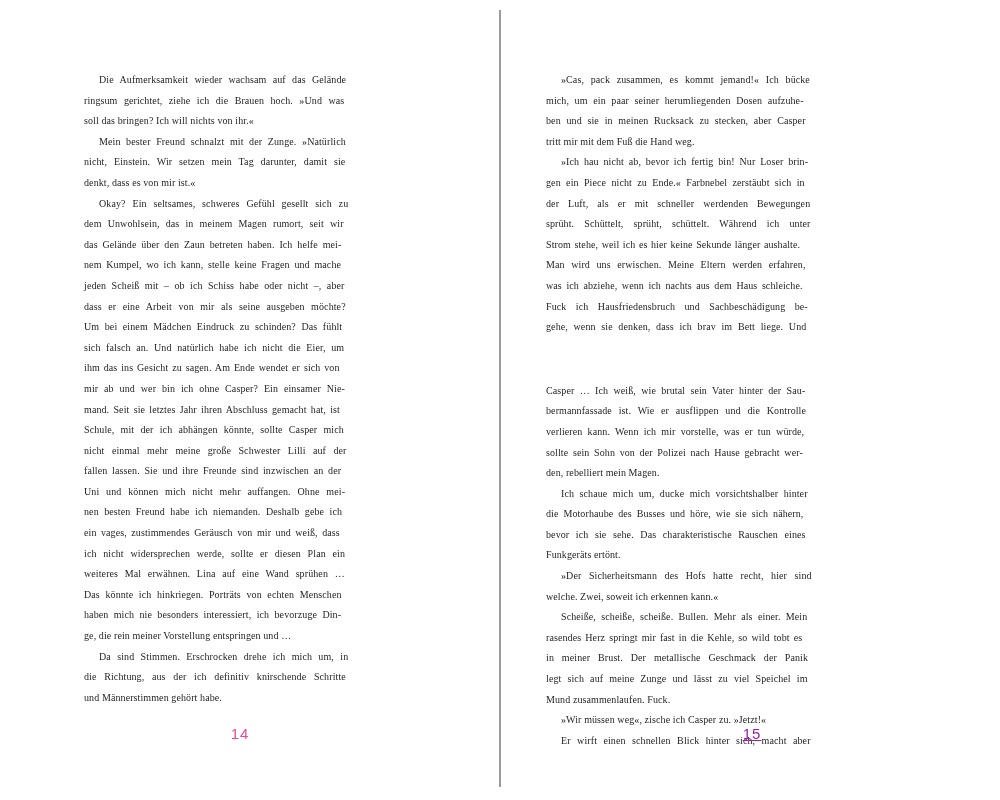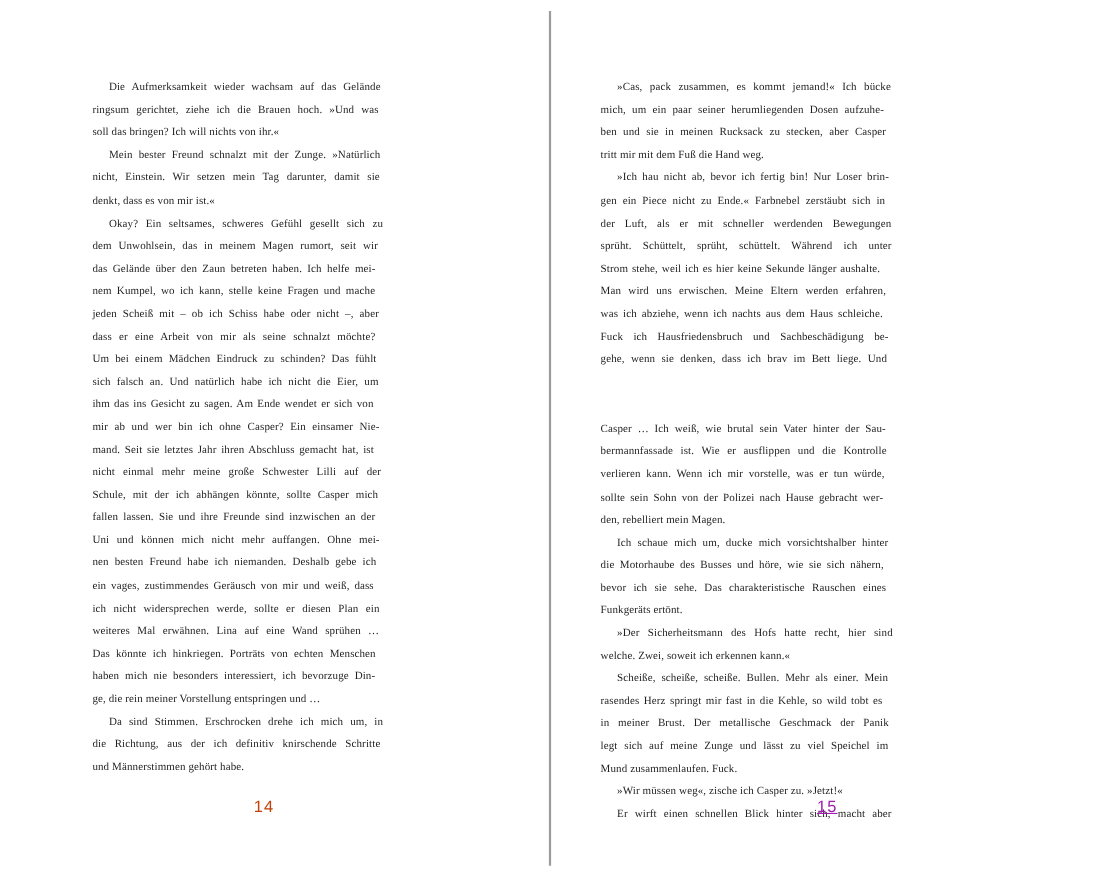--- a/index.html
+++ b/index.html
@@ -62,28 +62,28 @@
       <div class="line" style="word-spacing: 3.80859px;">ringsum gerichtet, ziehe ich die Brauen hoch. »Und was</div>
       <div class="line">soll das bringen? Ich will nichts von ihr.«</div>
       <div class="line indent" style="word-spacing: 3px;">Mein bester Freund schnalzt mit der Zunge. »Natürlich</div>
       <div class="line" style="word-spacing: 4.25586px;">nicht, Einstein. Wir setzen mein Tag darunter, damit sie</div>
       <div class="line">denkt, dass es von mir ist.«</div>
       <div class="line indent" style="word-spacing: 4.23661px;">Okay? Ein seltsames, schweres Gefühl gesellt sich zu</div>
       <div class="line" style="word-spacing: 3.53711px;">dem Unwohlsein, das in meinem Magen rumort, seit wir</div>
       <div class="line" style="word-spacing: 2.24653px;">das Gelände über den Zaun betreten haben. Ich helfe mei-</div>
       <div class="line" style="word-spacing: 2.13194px;">nem Kumpel, wo ich kann, stelle keine Fragen und mache</div>
       <div class="line" style="word-spacing: 2.82102px;">jeden Scheiß mit – ob ich Schiss habe oder nicht –, aber</div>
-      <div class="line" style="word-spacing: 3.94792px;">dass er eine Arbeit von mir als seine schnalzt möchte?</div>
+      <div class="line" style="word-spacing: 3.94792px;">dass er eine Arbeit von mir als seine ausgeben möchte?</div>
       <div class="line" style="word-spacing: 2.95898px;">Um bei einem Mädchen Eindruck zu schinden? Das fühlt</div>
       <div class="line" style="word-spacing: 2.99531px;">sich falsch an. Und natürlich habe ich nicht die Eier, um</div>
       <div class="line" style="word-spacing: 1.2642px;">ihm das ins Gesicht zu sagen. Am Ende wendet er sich von</div>
       <div class="line" style="word-spacing: 3.29062px;">mir ab und wer bin ich ohne Casper? Ein einsamer Nie-</div>
       <div class="line" style="word-spacing: 1.63021px;">mand. Seit sie letztes Jahr ihren Abschluss gemacht hat, ist</div>
+      <div class="line" style="word-spacing: 3.59961px;">Schule, mit der ich abhängen könnte, sollte Casper mich</div>
       <div class="line" style="word-spacing: 4.79492px;">nicht einmal mehr meine große Schwester Lilli auf der</div>
-      <div class="line" style="word-spacing: 3.59961px;">Schule, mit der ich abhängen könnte, sollte Casper mich</div>
       <div class="line" style="word-spacing: 2.13021px;">fallen lassen. Sie und ihre Freunde sind inzwischen an der</div>
       <div class="line" style="word-spacing: 4.2168px;">Uni und können mich nicht mehr auffangen. Ohne mei-</div>
       <div class="line" style="word-spacing: 2.88672px;">nen besten Freund habe ich niemanden. Deshalb gebe ich</div>
       <div class="line" style="word-spacing: 1.84766px;">ein vages, zustimmendes Geräusch von mir und weiß, dass</div>
       <div class="line" style="word-spacing: 4.125px;">ich nicht widersprechen werde, sollte er diesen Plan ein</div>
       <div class="line" style="word-spacing: 4.07031px;">weiteres Mal erwähnen. Lina auf eine Wand sprühen …</div>
       <div class="line" style="word-spacing: 3.00223px;">Das könnte ich hinkriegen. Porträts von echten Menschen</div>
       <div class="line" style="word-spacing: 2.7567px;">haben mich nie besonders interessiert, ich bevorzuge Din-</div>
       <div class="line">ge, die rein meiner Vorstellung entspringen und …</div>
       <div class="line indent" style="word-spacing: 3.73047px;">Da sind Stimmen. Erschrocken drehe ich mich um, in</div>
@@ -120,17 +120,17 @@
       <div class="line">welche. Zwei, soweit ich erkennen kann.«</div>
       <div class="line indent" style="word-spacing: 2.75px;">Scheiße, scheiße, scheiße. Bullen. Mehr als einer. Mein</div>
       <div class="line" style="word-spacing: 1.44034px;">rasendes Herz springt mir fast in die Kehle, so wild tobt es</div>
       <div class="line" style="word-spacing: 5.27009px;">in meiner Brust. Der metallische Geschmack der Panik</div>
       <div class="line" style="word-spacing: 3.50156px;">legt sich auf meine Zunge und lässt zu viel Speichel im</div>
       <div class="line">Mund zusammenlaufen. Fuck.</div>
       <div class="line indent">»Wir müssen weg«, zische ich Casper zu. »Jetzt!«</div>
       <div class="line indent" style="word-spacing: 3.83008px;">Er wirft einen schnellen Blick hinter sich, macht aber</div>
     </div>
 
-  <div class="pagenum pagenum-left" style="color: #c2410c;">14</div>
+  <div class="pagenum pagenum-left" style="color: #ec4899;">14</div>
 
   <div class="pagenum pagenum-right" style="color: #a21caf; text-decoration: underline;">15</div>
 
 </div>
 
 </body></html>

